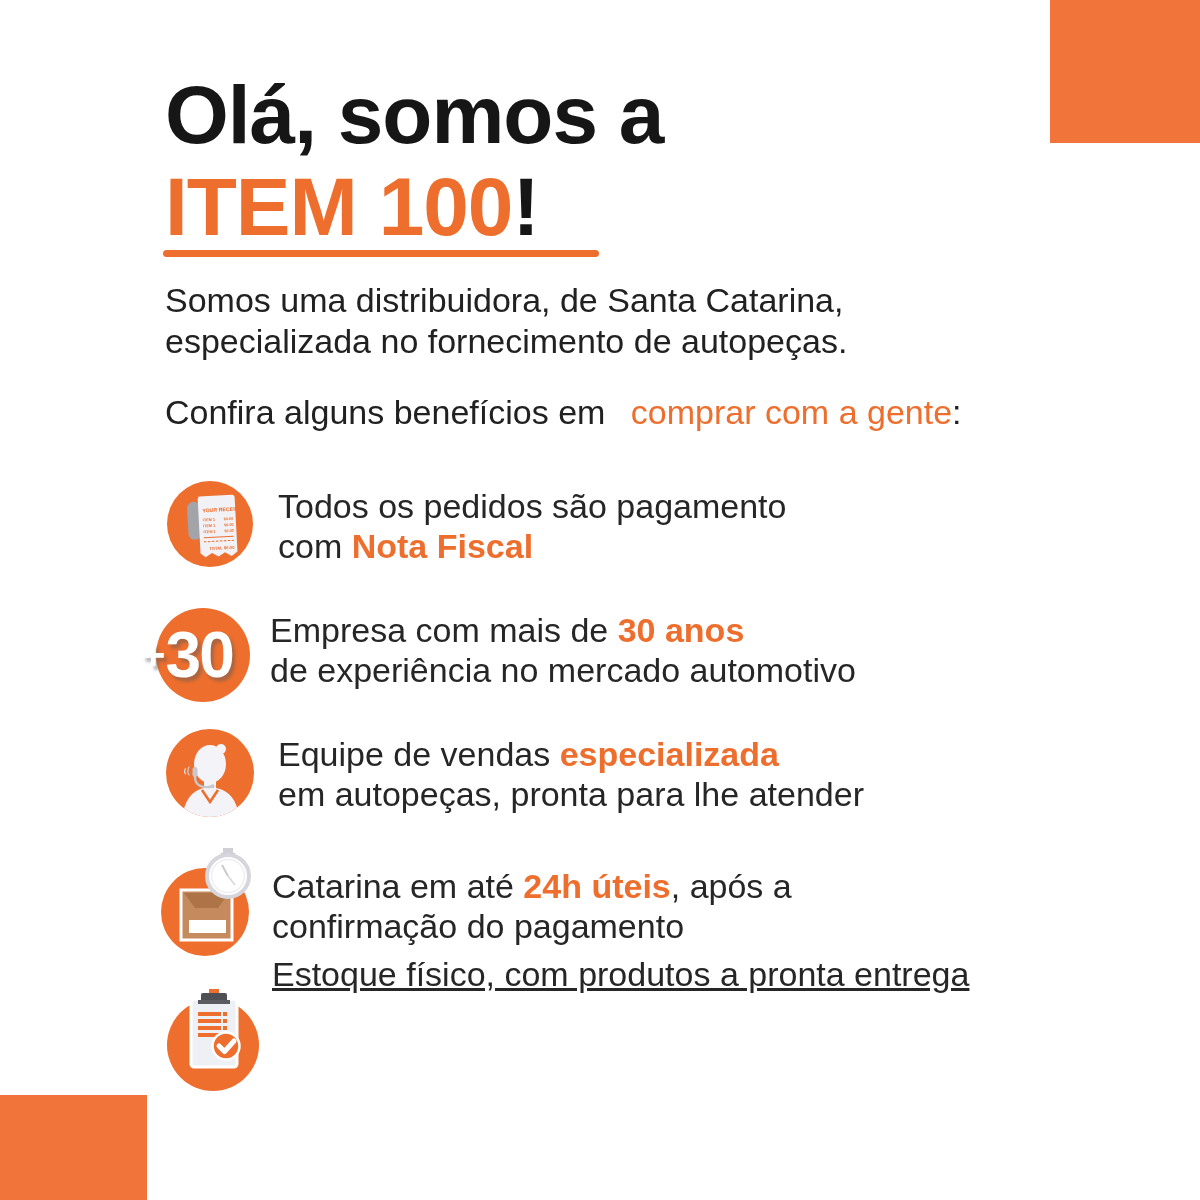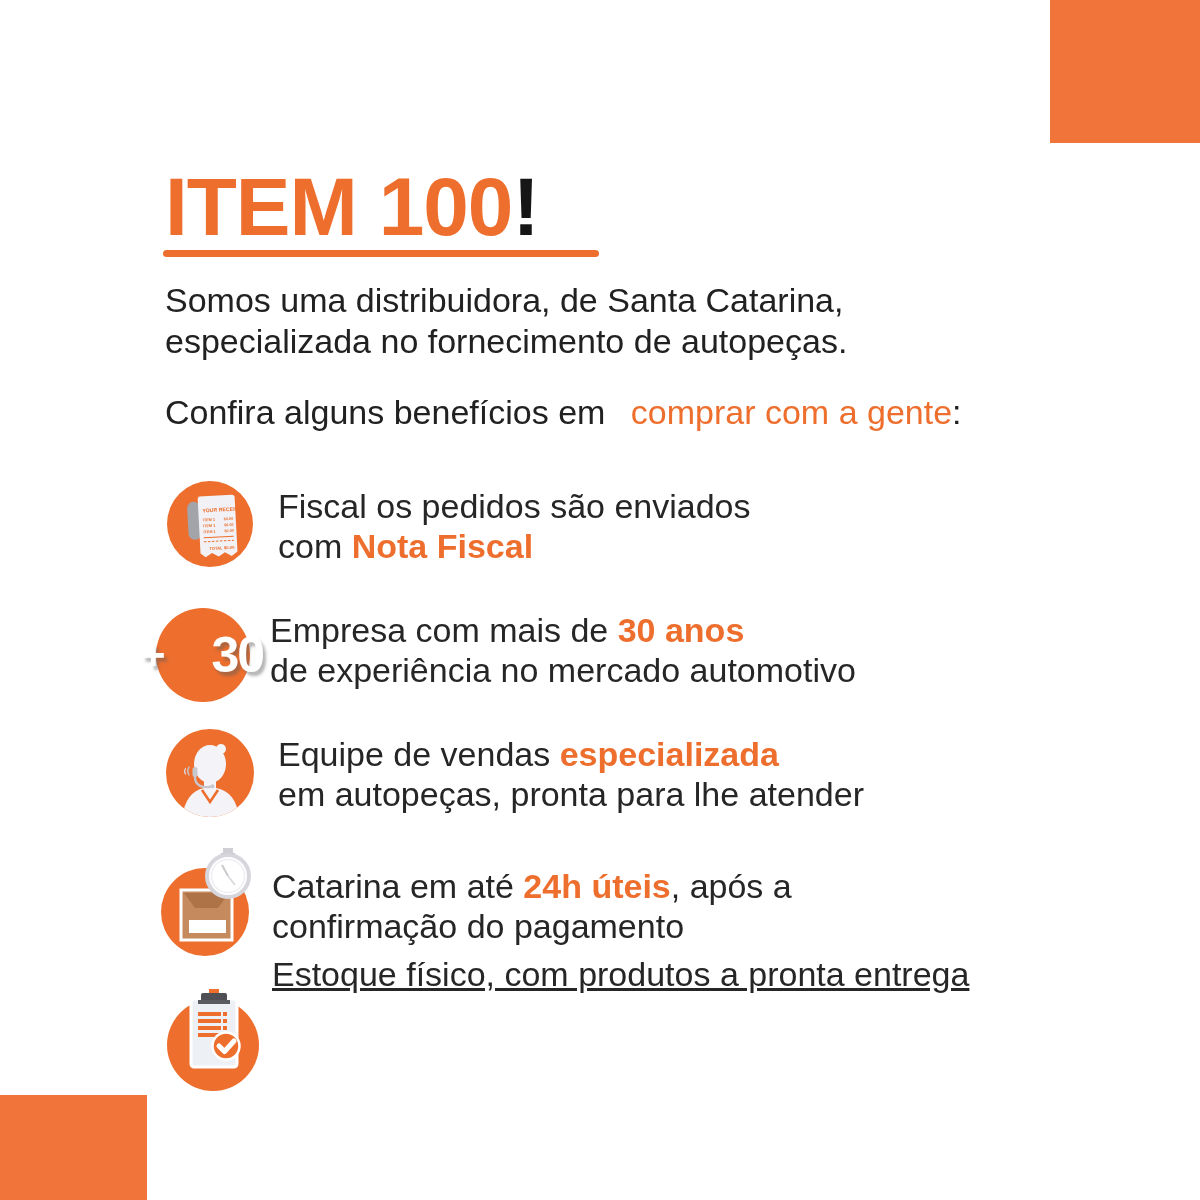--- a/index.html
+++ b/index.html
@@ -43,36 +43,37 @@
   .ic1{left:167px;top:481px;width:86px;height:86px;}
   .ic2{left:156px;top:608px;width:94px;height:94px;border-radius:50%;background:var(--accent);}
   .ic3{left:166px;top:729px;width:88px;height:88px;}
   .ic4{left:158px;top:846px;width:104px;height:112px;}
   .ic5{left:165px;top:988px;width:95px;height:108px;}
 
   .plus-badge-text{position:absolute;left:141px;top:608px;height:94px;
     display:flex;align-items:center;color:#fff;font-weight:800;
     text-shadow:3px 4px 3px rgba(90,90,90,.45);}
   .plus-badge-text .plus{font-size:42px;line-height:1;}
-  .plus-badge-text .num{font-size:50px;line-height:1;letter-spacing:-2px;margin-left:46px;}
+  .plus-badge-text .num{font-size:64px;line-height:1;letter-spacing:-2px;}
 
   .fill-accent{fill:var(--accent);}
   .stroke-accent{stroke:var(--accent);}
   .rc-title{font-family:"Liberation Sans",sans-serif;font-size:5.2px;font-weight:700;}
   .rc-row{font-family:"Liberation Sans",sans-serif;font-size:3.8px;font-weight:700;}
   .rc-total{font-family:"Liberation Sans",sans-serif;font-size:4.2px;font-weight:700;}
 </style>
 </head>
 <body>
 
 <div class="canvas">
 
   <div class="corner corner-tr"></div>
   <div class="corner corner-bl"></div>
 
+  <div class="title1">Olá, somos a</div>
   <div class="title2">
     <span class="brand">ITEM 100</span><span class="excl">!</span>
   </div>
   <div class="brand-underline"></div>
 
   <div class="intro">
     <span>Somos uma distribuidora, de Santa Catarina,</span><br>
     <span>especializada no fornecimento de autopeças.</span>
   </div>
 
@@ -93,21 +94,21 @@
         <text x="57" y="46" class="rc-row fill-accent">$0.00</text>
         <text x="36" y="52" class="rc-row fill-accent">ITEM 1</text>
         <text x="57" y="52" class="rc-row fill-accent">$0.00</text>
         <rect x="36" y="56" width="30" height="1" class="fill-accent"></rect>
         <line x1="36" y1="60.5" x2="66" y2="60.5" class="stroke-accent" stroke-width="1" stroke-dasharray="2.5,1.5"></line>
         <text x="41" y="69" class="rc-total fill-accent">TOTAL $0.00</text>
       </g>
     </svg>
   </div>
   <div class="row-text rt1">
-    <span>Fiscal os pedidos são enviados</span><br>
+    <span>Todos os pedidos são pagamento</span><br>
     <span>com </span><span class="hlb">Nota Fiscal</span>
   </div>
 
   <div class="icon ic2"></div>
   <div class="plus-badge-text">
     <span class="plus">+</span>
       <span class="num">30</span>
   </div>
   <div class="row-text rt2">
     <span>Empresa com mais de </span><span class="hlb">30 anos</span><br>

